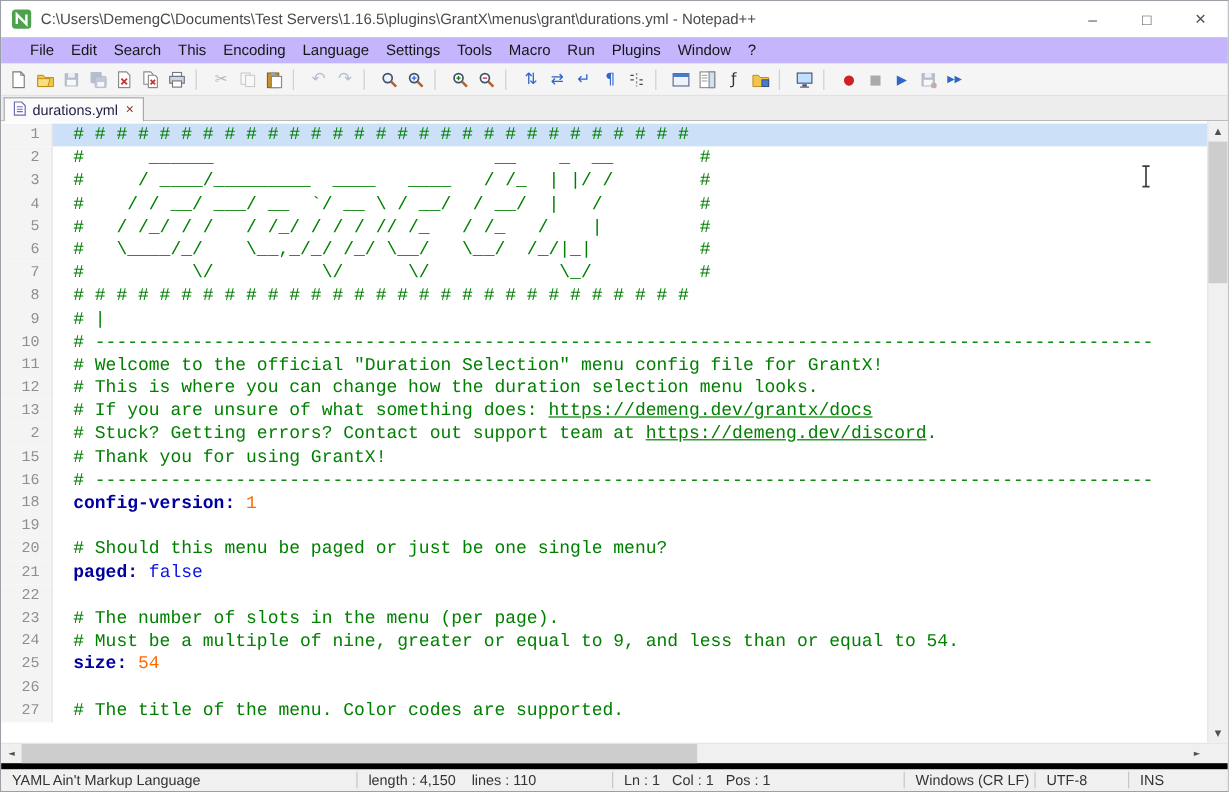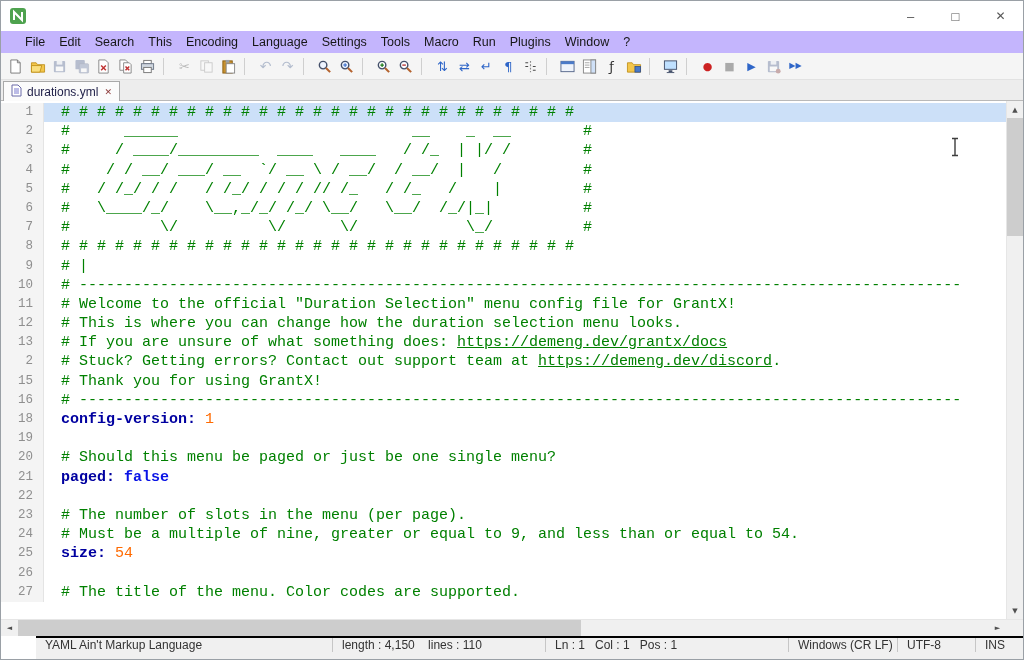--- a/index.html
+++ b/index.html
@@ -46,42 +46,42 @@
   .line-row { display:flex; height:19.2px; }
   .gutter { width:43px; flex:none; text-align:right; padding-right:10px;
             background:#f4f4f4; color:#8f8f8f; border-right:1px solid #e4e4e4;
             font:12.5px/19.2px "Liberation Mono", monospace; }
   .code-line { flex:1; padding-left:17px; white-space:pre; overflow:hidden;
                font:15px/19.2px "Liberation Mono", monospace; color:#000; }
   .code-line.hl { background:#cce0f8; }
   .sg-c { color:#008000; }
   .sg-l { color:#008000; text-decoration:underline; }
   .sg-k { color:#0000a0; font-weight:bold;margin-top:43px; }
-  .sg-b { color:#0a14e6; font-weight:bold; }
+  .sg-b { color:#0a14e6; font-weight:normal; }
   .sg-n { color:#ff6a00; }
   .sg-p { color:#000; }
 
   
   .vscroll { width:17px; flex:none; background:#f0f0f0; border-left:1px solid #e6e6e6;
              display:flex; flex-direction:column; }
   .vs-btn { height:17px; flex:none; display:flex; align-items:center; justify-content:center;
             font-size:7px; color:#505050; font-family:"DejaVu Sans",sans-serif; }
   .vs-track { flex:1; position:relative; }
   .vs-thumb { position:absolute; left:0; right:0; top:0; height:118px; background:#cdcdcd; }
   .hscroll { height:17px; flex:none; background:#f0f0f0; border-top:1px solid #e6e6e6;
              display:flex; }
   .hs-btn { width:17px; flex:none; display:flex; align-items:center; justify-content:center;
             font-size:7px; color:#505050; font-family:"DejaVu Sans",sans-serif; }
   .hs-track { flex:1; position:relative; }
   .hs-thumb { position:absolute; top:0; bottom:0; left:0; width:58%; background:#cdcdcd; }
   .sb-corner { width:17px; flex:none; background:#f0f0f0; }
 
   
-  .statusbar { height:23px; flex:none; background:#f0f0f0; border-top:2px solid #000000;
-               display:flex; align-items:flex-start; font-size:12px; color:#333;margin-left:35px; }
+  .statusbar { height:23px; flex:none; background:#f0f0f0; border-top:5px solid #000000;
+               display:flex; align-items:center; font-size:12px; color:#333; }
   .sb-pane { display:flex; align-items:center; padding:0 9px; border-right:1px solid #c6c6c6;
              white-space:pre; overflow:hidden; }
   .sb-lang { width:297px; }
   .sb-doc  { width:213px; }
   .sb-pos  { width:243px; }
   .sb-eol  { width:109px; }
   .sb-enc  { width:78px;  }
   .sb-mode { flex:1; border-right:none; }
 
   
@@ -92,20 +92,21 @@
 
 <div class="window">
 
   <div class="titlebar">
     <span class="app-icon">
       <svg width="18" height="18" viewBox="0 0 18 18">
         <rect x="1" y="1" width="16" height="16" rx="3" fill="#4ea24e"></rect>
         <path d="M5 13 V5 l8 8 V5" stroke="#ffffff" stroke-width="2" fill="none"></path>
       </svg>
     </span>
+    <span class="title-text">C:\Users\DemengC\Documents\Test Servers\1.16.5\plugins\GrantX\menus\grant\durations.yml - Notepad++</span>
     <div class="win-controls">
       <div class="win-btn">–</div>
       <div class="win-btn">□</div>
       <div class="win-btn close">✕</div>
     </div>
   </div>
 
   <div class="menubar" id="menubar">
       <span class="menu-item">File</span>
       <span class="menu-item">Edit</span>

